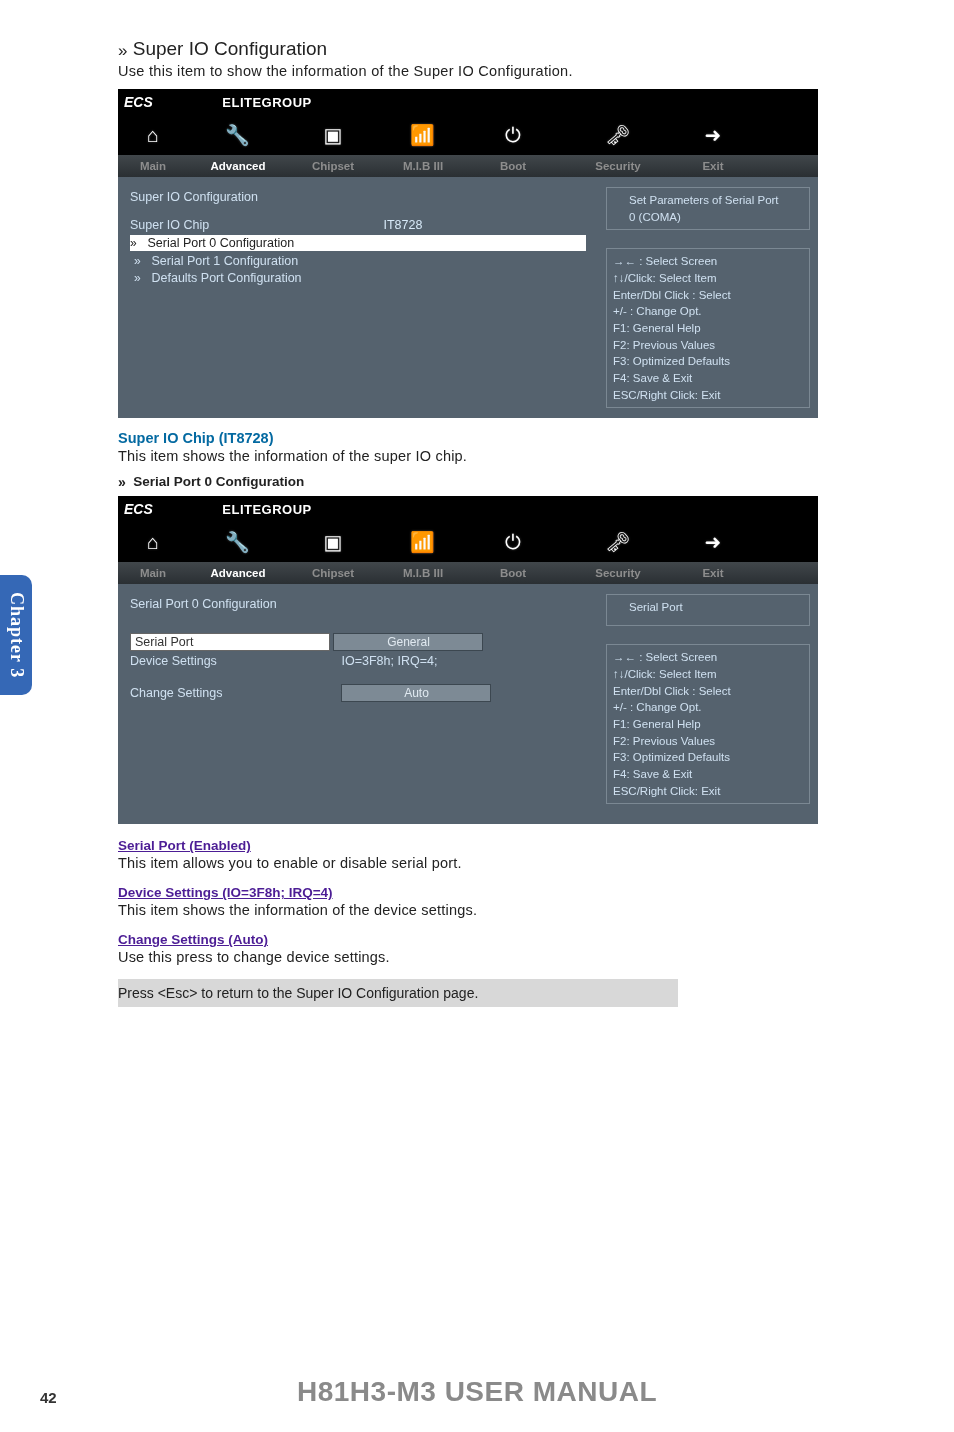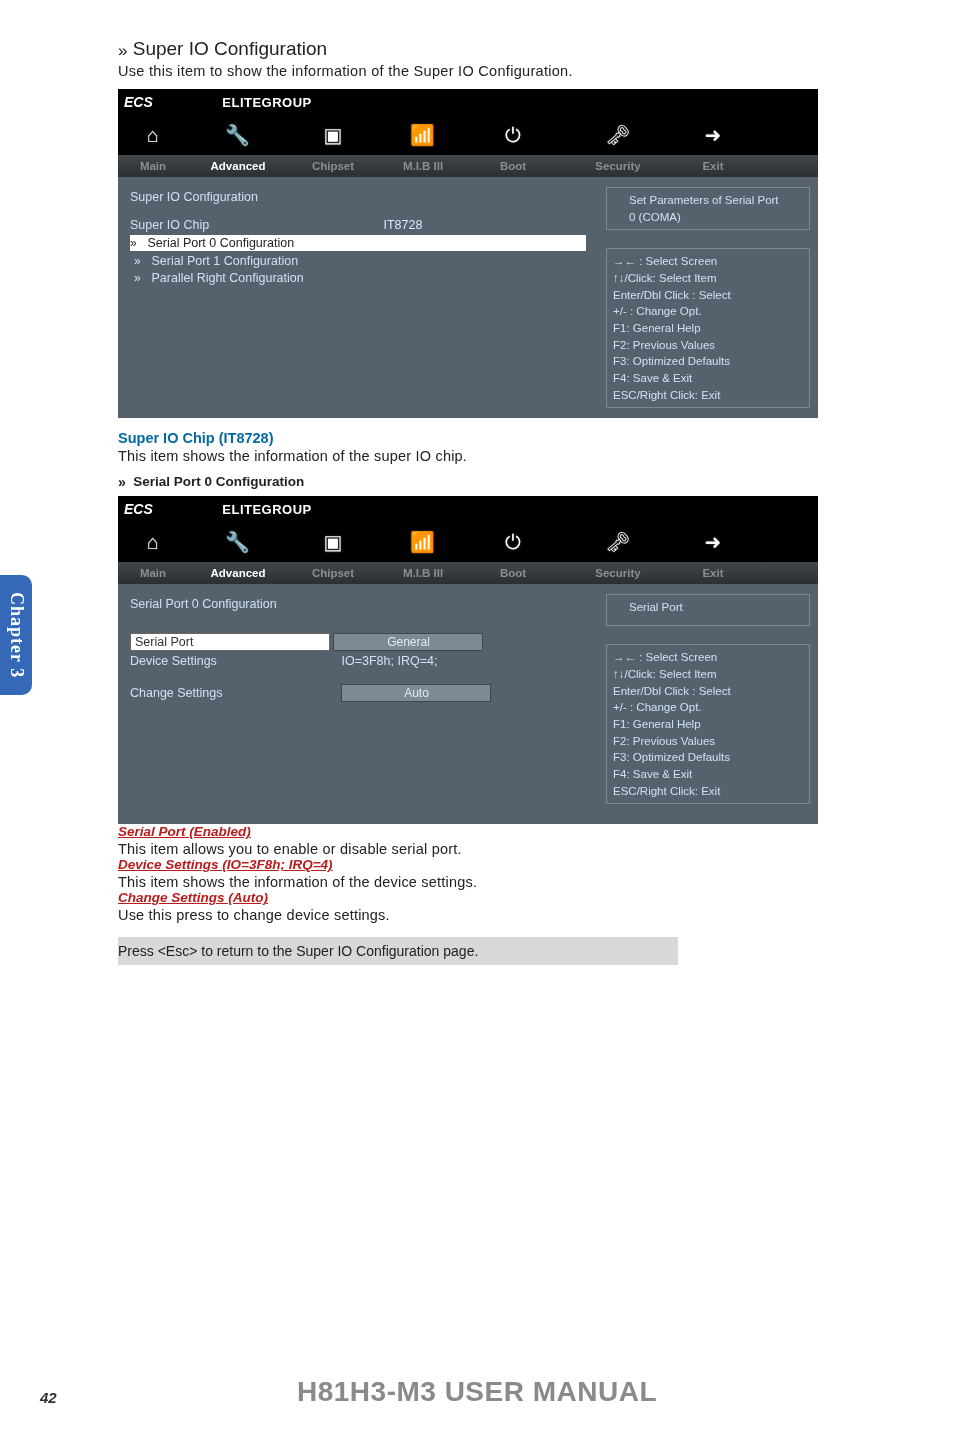--- a/index.html
+++ b/index.html
@@ -119,42 +119,41 @@
     padding:4px 22px;
     margin-bottom:18px;
     min-height: 32px;
   }
   .bios-right .helpbox {
     border:1px solid #7b8893;
     padding:4px 6px;
   }
   .subhead { font-weight: bold; font-size:14.5px; color:#0369a1; margin-top:12px; }
   .subhead2 { font-weight: bold; font-size:13.5px; color:#222; margin-top:10px; }
-  .subhead3 { font-weight: bold; font-style: italic; text-decoration: underline; font-size:13.5px; color:#b91c1c; margin-top:0; }
+  .subhead3 { font-weight: bold; text-decoration: underline; font-size:13.5px; color:#4c1d95; margin-top:14px; }
   .bodytext { font-size:14.5px; color:#222; margin-top:2px; letter-spacing:0.2px; }
   .note-bar {
     background:#d8d8d8; padding:6px 0; font-size:14px; color:#222;
     margin-top:14px; width: 560px;
   }
   .footer-title {
     font-family: Arial, sans-serif;
     font-weight: 900;
     font-size: 28px;
     color:#8a8a8a;
     letter-spacing:0.5px;
     text-align:center;
     position:absolute;
     left:0; right:0;
     bottom:24px;
   }
   .page-num {
     position:absolute;
     left:40px;
     bottom:26px;
-    font-style: italic;
     font-weight: bold;
     font-size:15px;
     color:#333;
   }
   .bios-tabrow span { cursor: default; }
 </style>
 </head>
 <body>
 
 <div class="side-tab">Chapter 3</div>
@@ -201,21 +200,21 @@
         <div class="row highlight-row">
           <span class="chev2">»</span>
           <span>Serial Port 0 Configuration</span>
         </div>
         <div class="row subitem">
           <span class="chev2">»</span>
           <span>Serial Port 1 Configuration</span>
         </div>
         <div class="row subitem">
           <span class="chev2">»</span>
-          <span>Parallel Right Configuration</span>
+          <span>Defaults Port Configuration</span>
         </div>
       </div>
       <div class="bios-right">
         <div class="infobox">Set Parameters of Serial Port 0 (COMA)</div>
         <div class="helpbox">
           <div>→←  : Select Screen</div>
           <div>↑↓/Click: Select Item</div>
           <div>Enter/Dbl Click : Select</div>
           <div>+/- : Change Opt.</div>
           <div>F1: General Help</div>

